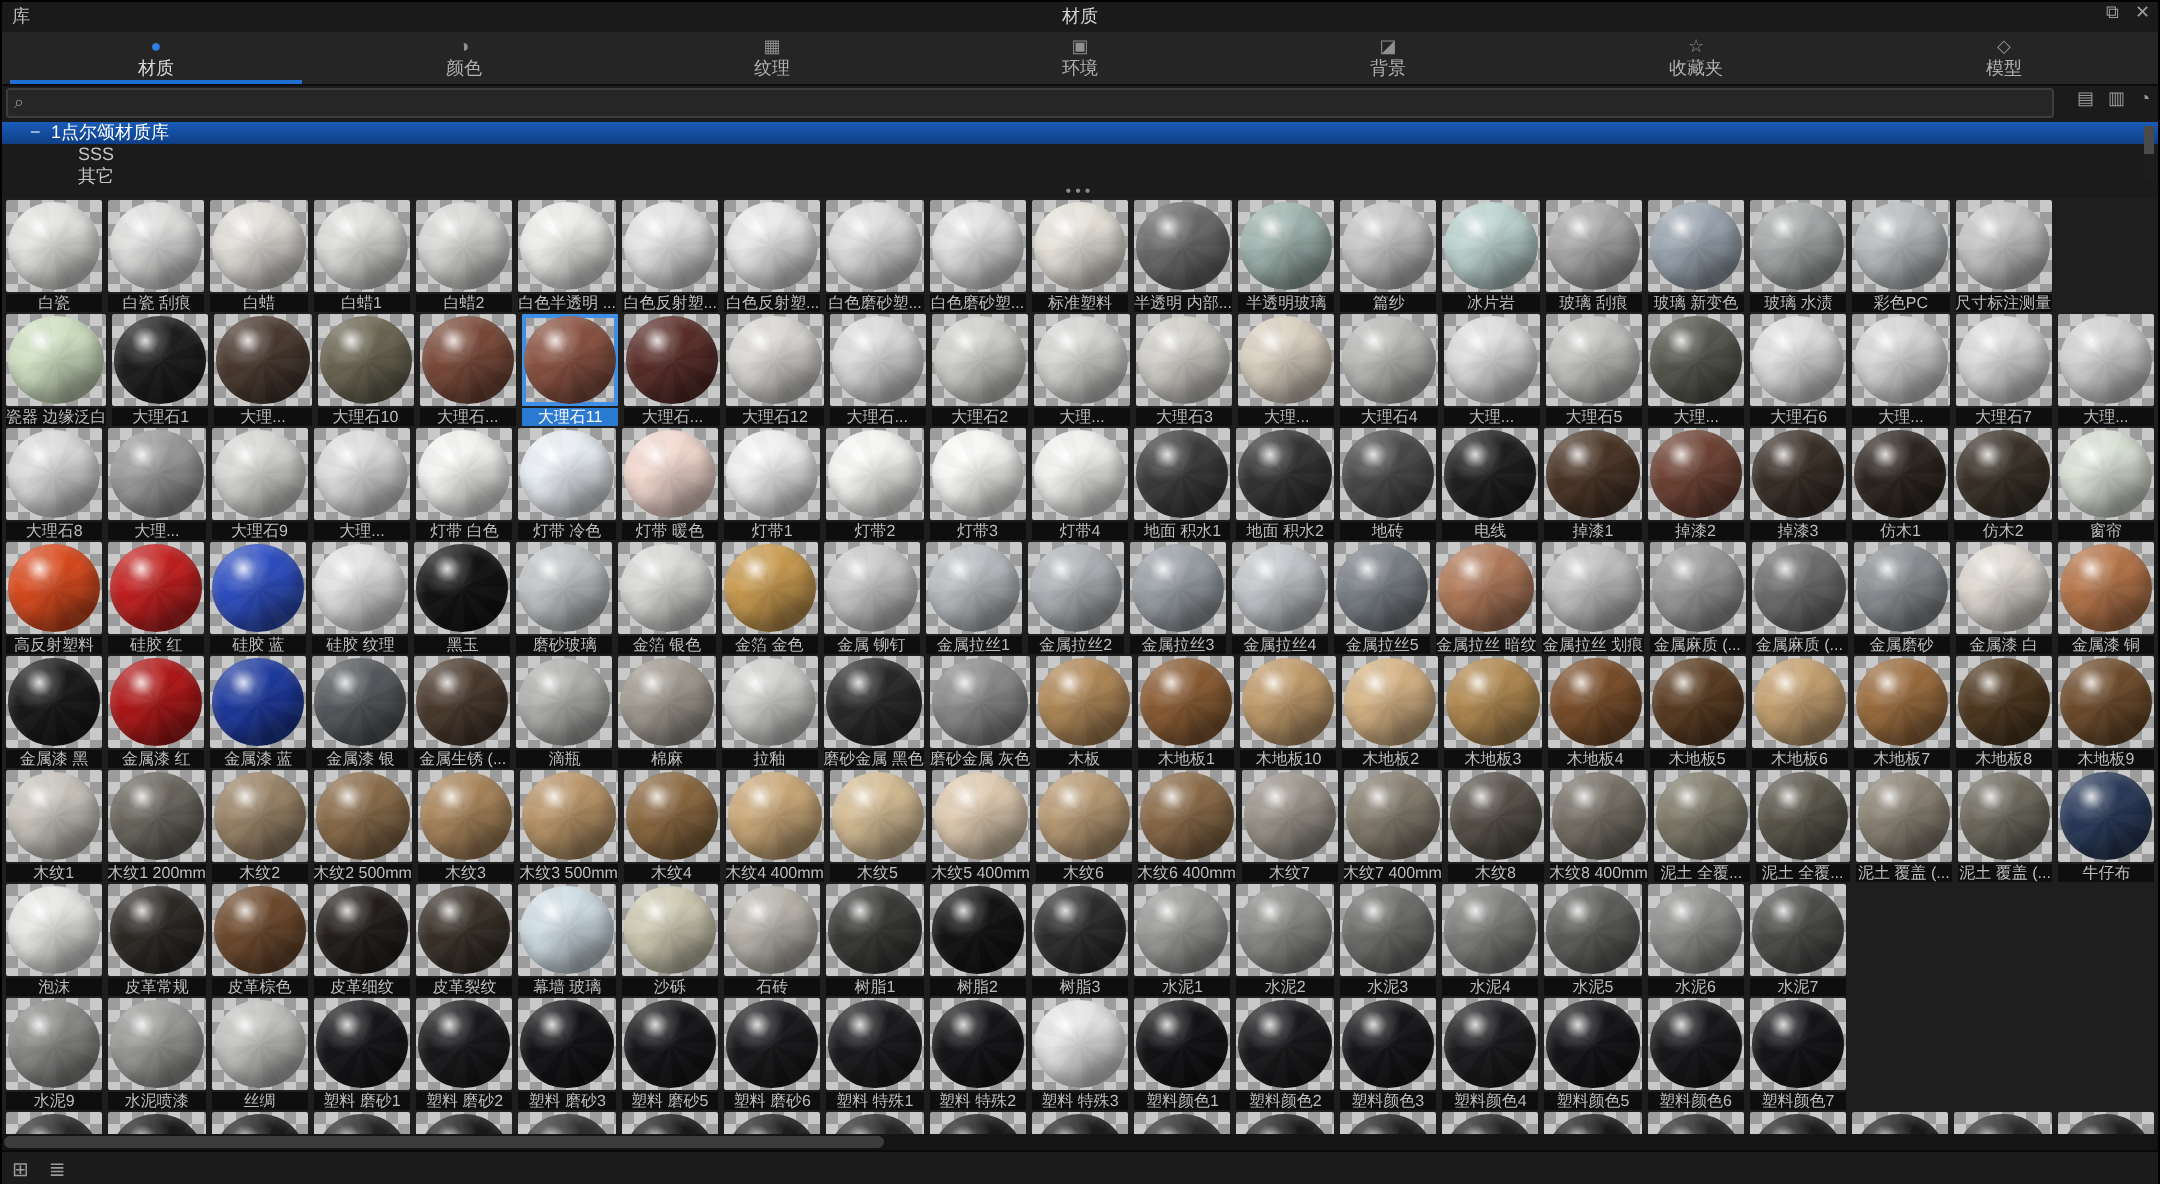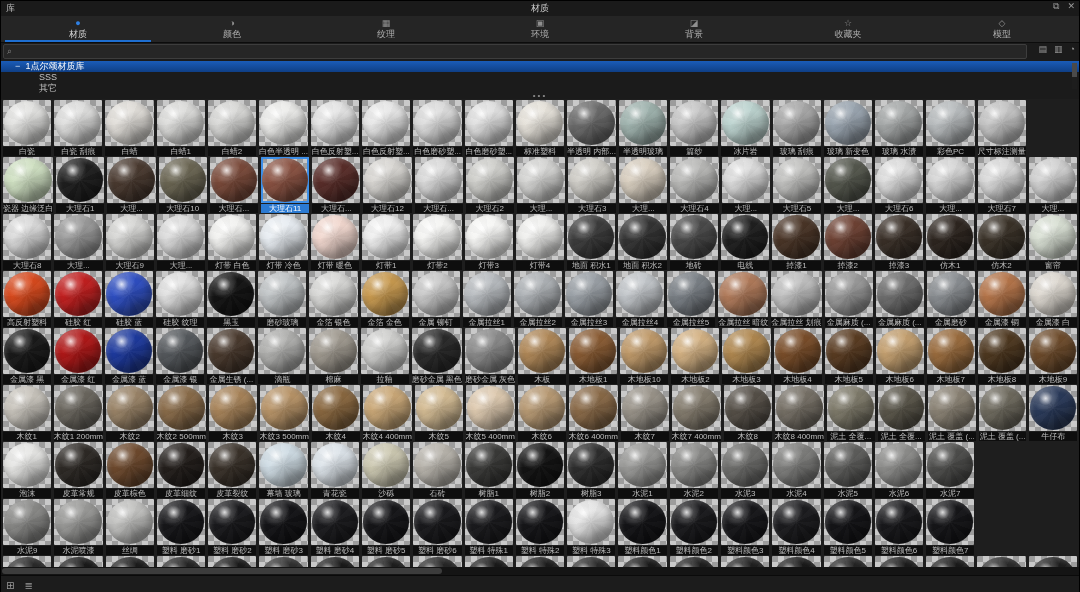--- a/index.html
+++ b/index.html
@@ -639,30 +639,30 @@
           <div class="clabel">金属麻质 (...</div>
         </div>
         <div class="cell">
           <div class="thumb">
             <div class="ball" style="--c: #8a8e92;"></div>
           </div>
           <div class="clabel">金属磨砂</div>
         </div>
         <div class="cell">
           <div class="thumb">
+            <div class="ball" style="--c: #ddd8d0;"></div>
+          </div>
+          <div class="clabel">金属漆 白</div>
+        </div>
+        <div class="cell">
+          <div class="thumb">
             <div class="ball" style="--c: #b5754a;"></div>
           </div>
           <div class="clabel">金属漆 铜</div>
         </div>
-        <div class="cell">
-          <div class="thumb">
-            <div class="ball" style="--c: #ddd8d0;"></div>
-          </div>
-          <div class="clabel">金属漆 白</div>
-        </div>
       </div>
       <div class="grow">
         <div class="cell">
           <div class="thumb">
             <div class="ball" style="--c: #1a1a1a;"></div>
           </div>
           <div class="clabel">金属漆 黑</div>
         </div>
         <div class="cell">
           <div class="thumb">
@@ -945,26 +945,20 @@
           <div class="clabel">皮革裂纹</div>
         </div>
         <div class="cell">
           <div class="thumb">
             <div class="ball" style="--c: #cfdce4;"></div>
           </div>
           <div class="clabel">幕墙 玻璃</div>
         </div>
         <div class="cell">
           <div class="thumb">
-            <div class="ball" style="--c: #dde4ea;"></div>
-          </div>
-          <div class="clabel">青花瓷</div>
-        </div>
-        <div class="cell">
-          <div class="thumb">
             <div class="ball" style="--c: #cdc9b2;"></div>
           </div>
           <div class="clabel">沙砾</div>
         </div>
         <div class="cell">
           <div class="thumb">
             <div class="ball" style="--c: #b8b4ac;"></div>
           </div>
           <div class="clabel">石砖</div>
         </div>
@@ -1058,26 +1052,20 @@
           <div class="thumb">
             <div class="ball" style="--c: #1a1a1d;"></div>
           </div>
           <div class="clabel">塑料 磨砂2</div>
         </div>
         <div class="cell">
           <div class="thumb">
             <div class="ball" style="--c: #141417;"></div>
           </div>
           <div class="clabel">塑料 磨砂3</div>
-        </div>
-        <div class="cell">
-          <div class="thumb">
-            <div class="ball" style="--c: #1c1c1f;"></div>
-          </div>
-          <div class="clabel">塑料 磨砂4</div>
         </div>
         <div class="cell">
           <div class="thumb">
             <div class="ball" style="--c: #161619;"></div>
           </div>
           <div class="clabel">塑料 磨砂5</div>
         </div>
         <div class="cell">
           <div class="thumb">
             <div class="ball" style="--c: #1a1a1d;"></div>

